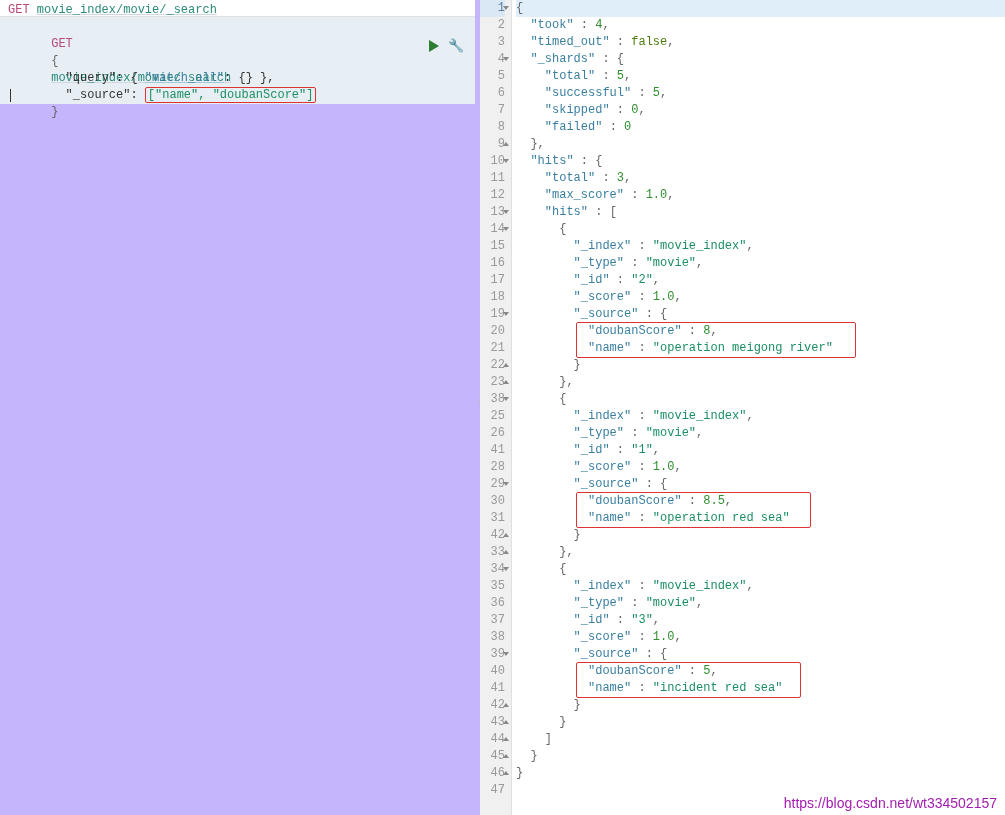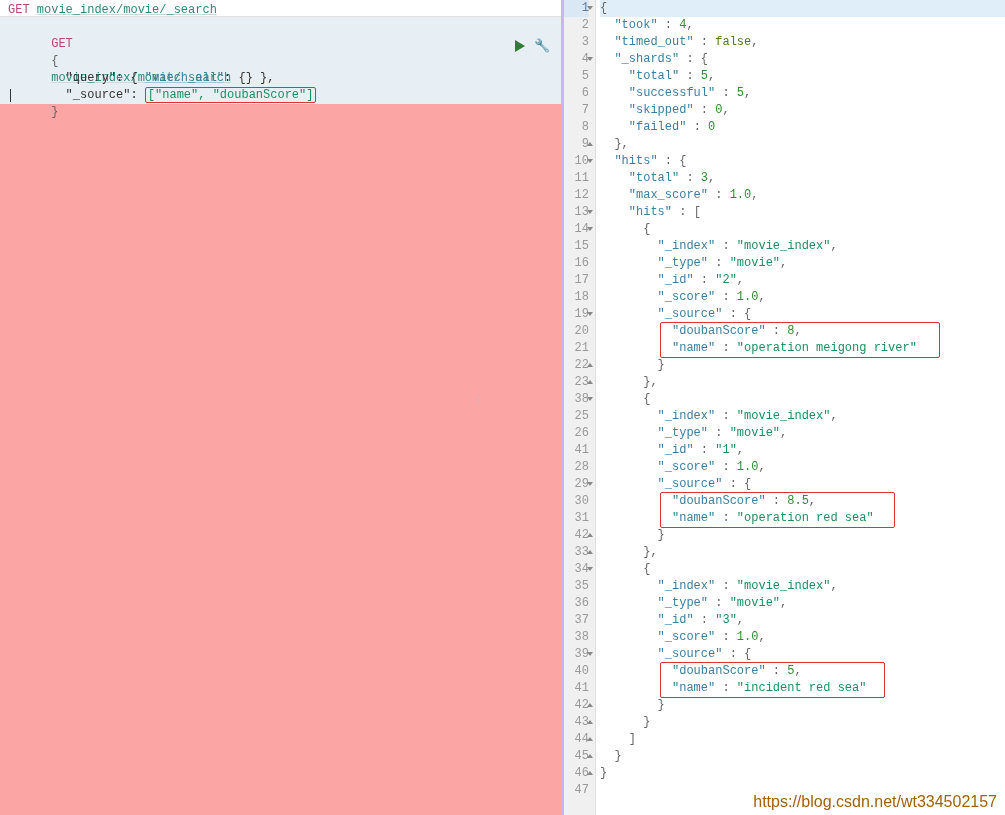--- a/index.html
+++ b/index.html
@@ -7,24 +7,24 @@
     font-family: Menlo, Monaco, Consolas, "Courier New", monospace;
     font-size: 12px;
     background: #fff;
     color: #333;
     width: 1005px;
     height: 815px;
     display: flex;
     position: relative;
   }
   .left-pane {
-    width: 564px;
-    border-right: 3px solid #c4b5fd;
-    position: relative;
-    background: #fca5a5;
+    width: 480px;
+    border-right: 5px solid #c4b5fd;
+    position: relative;
+    background: #c4b5fd;
   }
   .right-pane {
     flex: 1;
     background: #fff;
     display: flex;
   }
   .gutter {
     width: 32px;
     background: #f0f0f0;
     text-align: right;
@@ -143,22 +143,22 @@
     top: 400px;
     color: #bbb;
     font-size: 10px;
     line-height: 4px;
     text-align: center;
   }
   .watermark {
     position: absolute;
     bottom: 4px;
     right: 8px;
-    color: #a16207;
-    font-size: 16px;
+    color: #a21caf;
+    font-size: 14px;
     font-family: Arial, sans-serif;
   }
 </style>
 </head>
 <body>
 
 <div class="left-pane">
   <div class="left-header">
     <span class="tok-method">GET</span>
     <span> </span>

